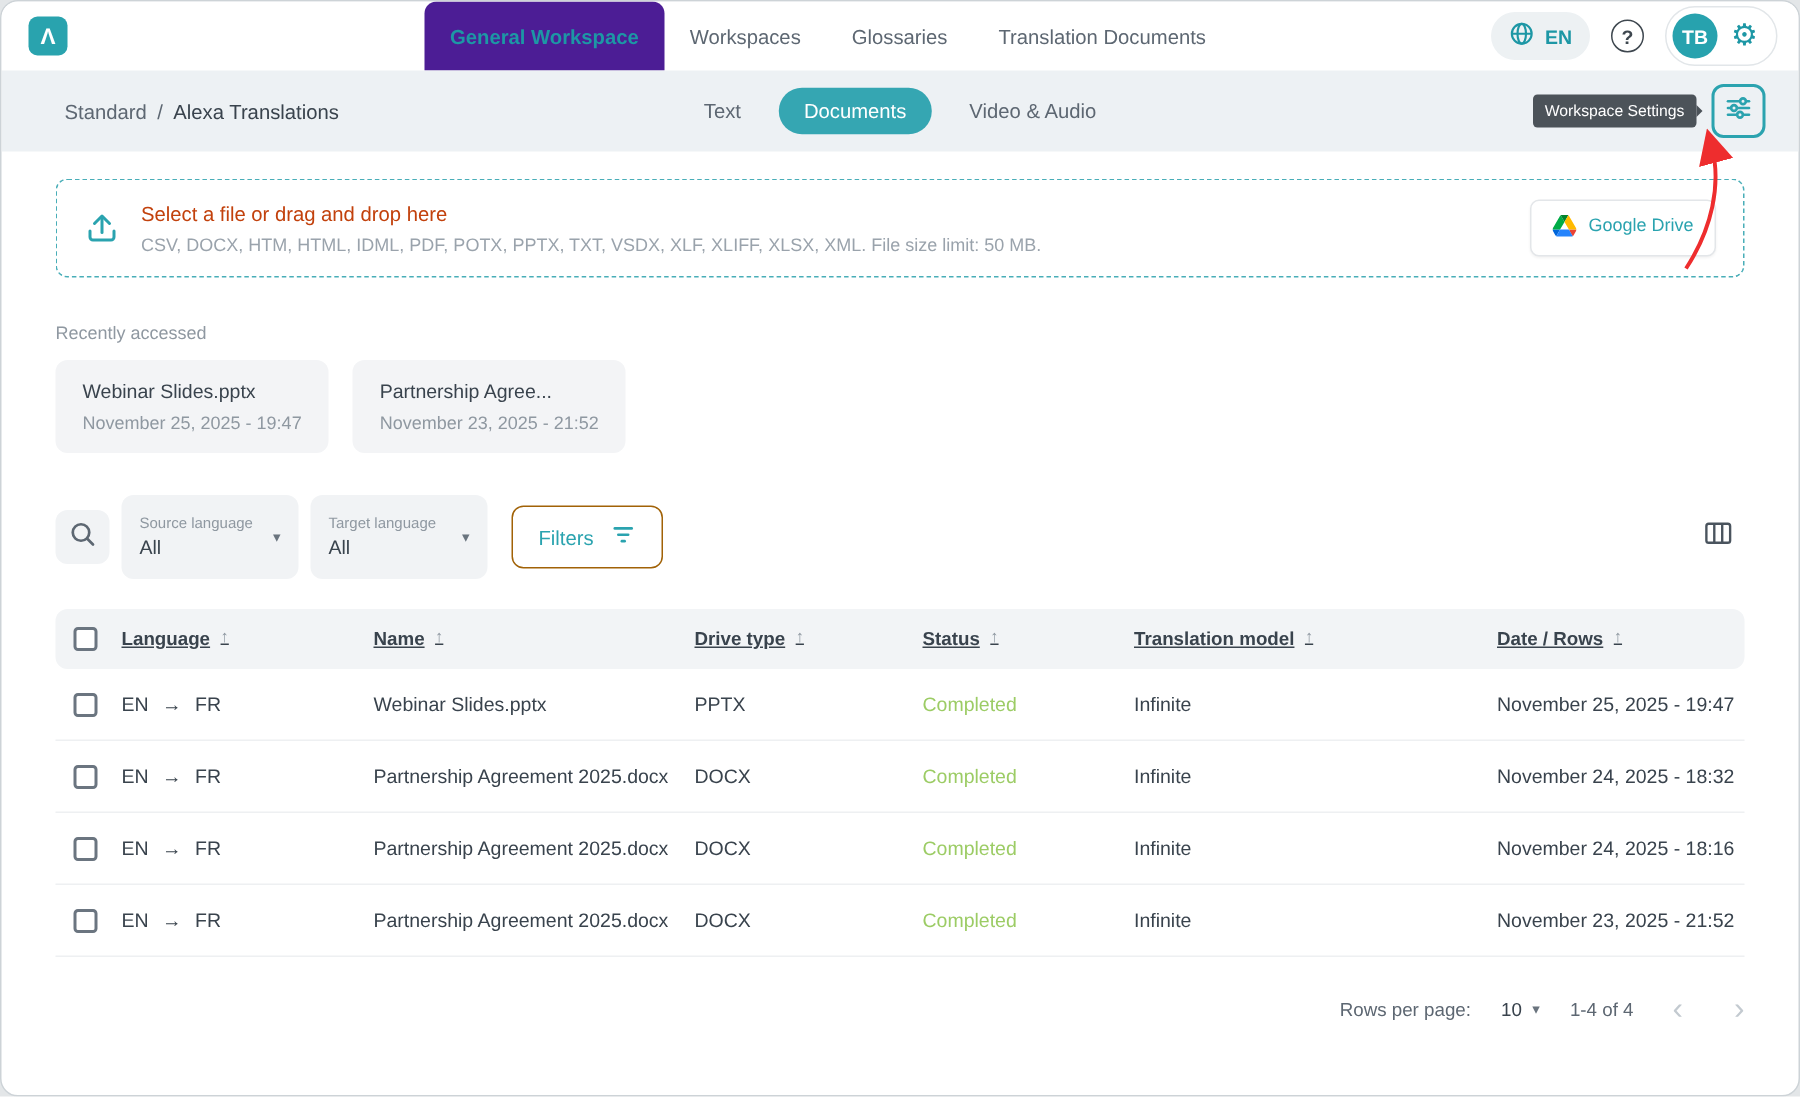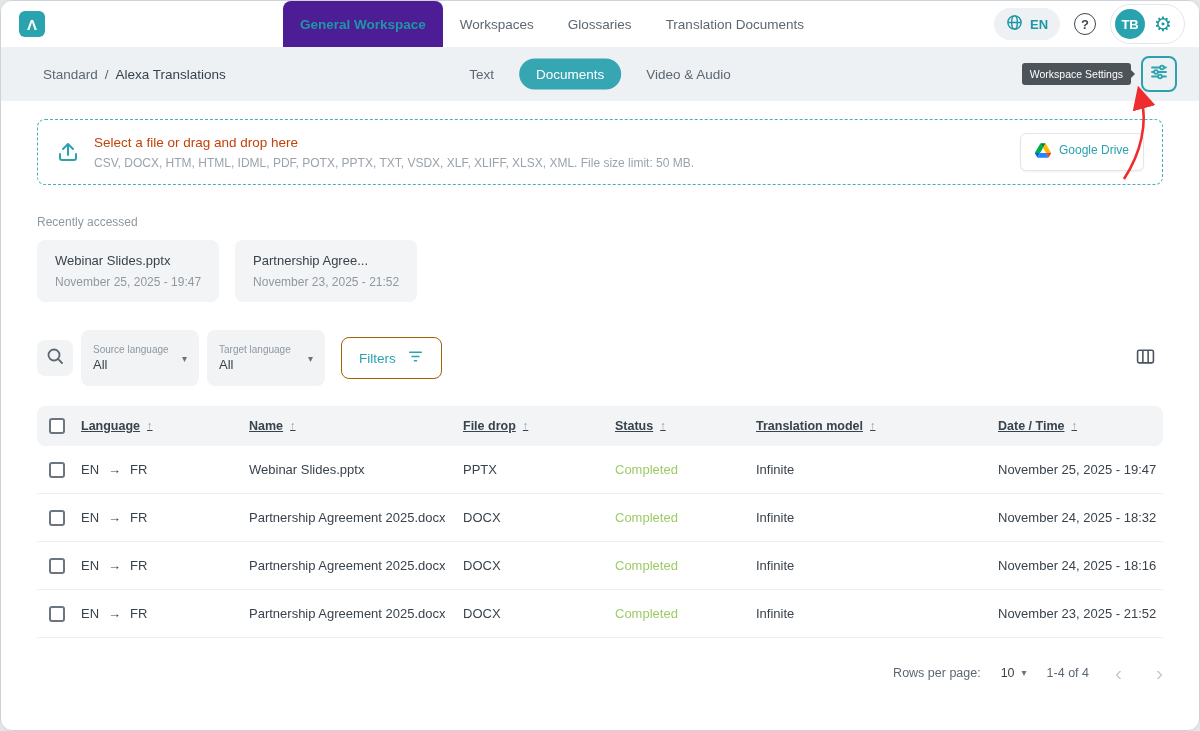--- a/index.html
+++ b/index.html
@@ -338,33 +338,33 @@
         </div>
       <div class="th">
           <span>Language</span>
           <span class="sort">↑</span>
         </div>
       <div class="th">
           <span>Name</span>
           <span class="sort">↑</span>
         </div>
       <div class="th">
-          <span>File drop</span>
+          <span>Drive type</span>
           <span class="sort">↑</span>
         </div>
       <div class="th">
           <span>Status</span>
           <span class="sort">↑</span>
         </div>
       <div class="th">
           <span>Translation model</span>
           <span class="sort">↑</span>
         </div>
       <div class="th">
-          <span>Date / Time</span>
+          <span>Date / Rows</span>
           <span class="sort">↑</span>
         </div>
     </div>
 
     <div class="trow">
       <div>
           <div class="checkbox"></div>
         </div>
       <div class="lang-cell">
         <span>EN</span>

